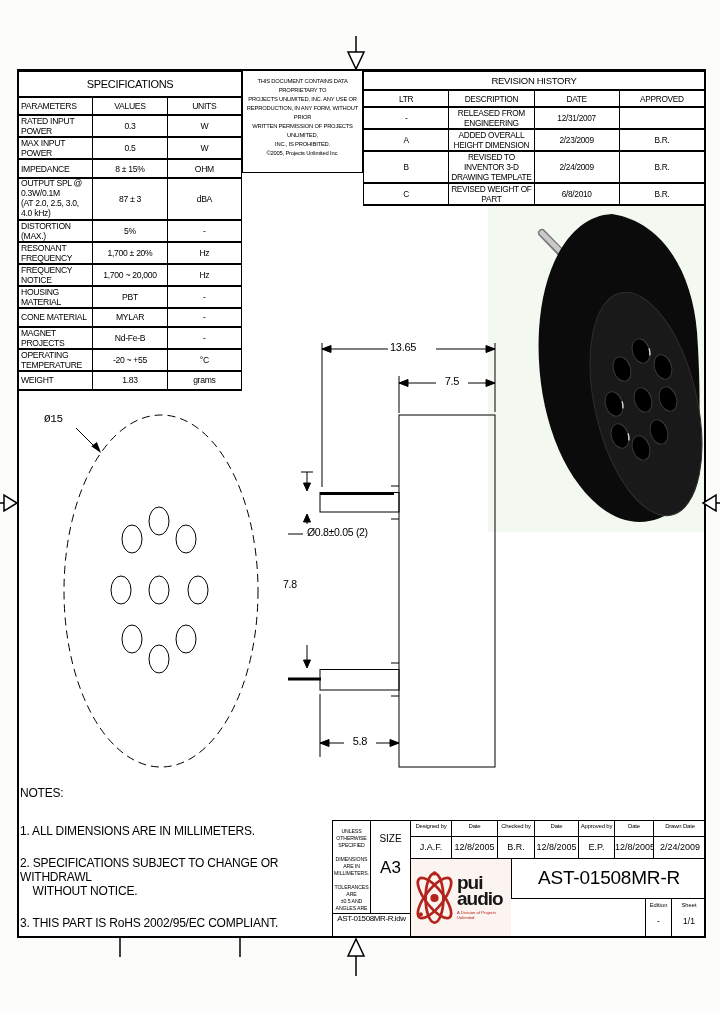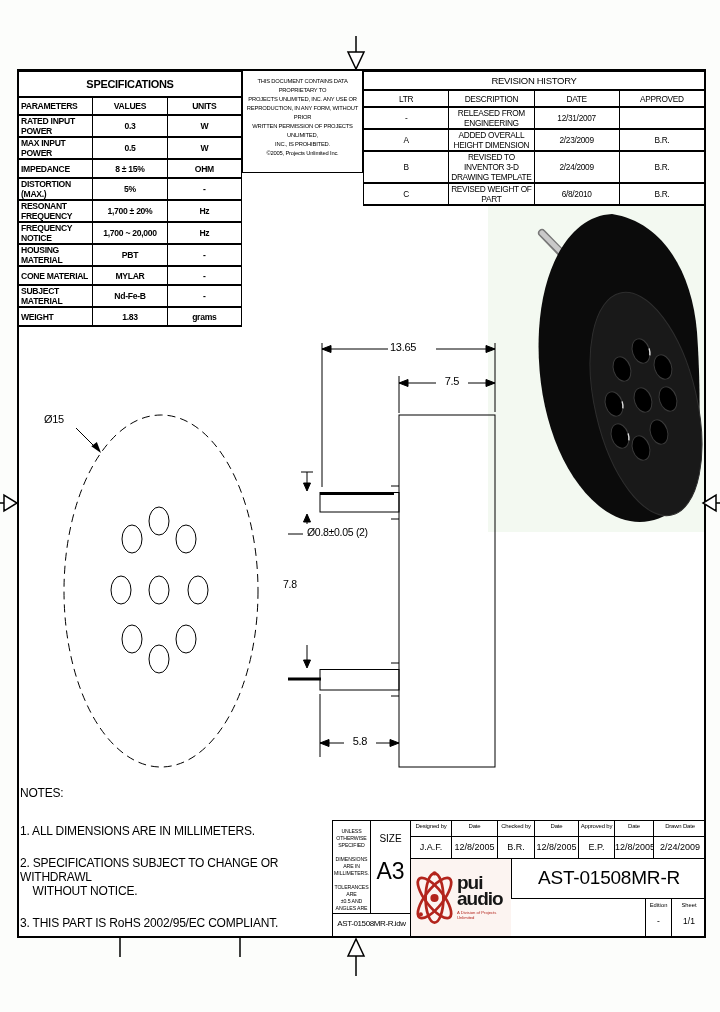--- a/index.html
+++ b/index.html
@@ -4,21 +4,21 @@
 <style>
   html,body{margin:0;padding:0;}
   body{width:720px;height:1012px;background:#fcfdfb;position:relative;
        font-family:"Liberation Sans", sans-serif;color:#000;overflow:hidden;}
   #sheet{position:absolute;inset:0;width:720px;height:1012px;}
   svg#linework{position:absolute;left:0;top:0;z-index:1;}
   table{border-collapse:collapse;background:#fff;table-layout:fixed;}
   
   .spec{position:absolute;left:18px;top:70px;width:224px;z-index:2;}
   .spec td,.spec th{border:1px solid #000;border-top-width:2px;border-bottom-width:2px;
-    font-size:8.6px;font-weight:bold;letter-spacing:-0.3px;padding:0 2px;overflow:hidden;}
+    font-size:8.6px;font-weight:normal;letter-spacing:-0.3px;padding:0 2px;overflow:hidden;}
   .spec .ttl{font-size:11px;text-align:center;height:24px;}
   .spec .hdr{height:18px;}
   .spec td.p{width:120px;text-align:left;}
   .spec td.v{width:60px;text-align:center;}
   .spec td.u{width:32px;text-align:center;}
   .spec tr{height:19px;}
   .spec tr.dbl{height:38px;}
   .spec .pre{white-space:pre-line;line-height:1.15;}
   
   .prop{position:absolute;left:242px;top:70px;width:121px;height:103px;border:1.5px solid #000;
@@ -43,23 +43,23 @@
   .tblock{position:absolute;left:332px;top:820px;width:373px;height:117px;border:1.5px solid #000;
     background:#fff;z-index:2;box-sizing:border-box;}
   .tb{position:absolute;box-sizing:border-box;overflow:hidden;}
   .tb.lab{font-size:6px;letter-spacing:-0.2px;text-align:center;border-left:1px solid #000;border-bottom:1px solid #000;padding-top:2px;}
   .tb.val{font-size:9px;text-align:center;border-left:1px solid #000;border-bottom:1.5px solid #000;padding-top:5px;}
   .leftcol{left:0;top:0;width:38px;height:92px;border-right:1px solid #000;
     font-size:5.2px;text-align:center;letter-spacing:-0.1px;}
   .leftcol div{white-space:pre-line;margin-top:7px;line-height:1.35;}
   .sizecol{left:38px;top:0;width:40px;height:92px;border-right:1.5px solid #000;text-align:center;}
   .sizecol .sl{font-size:10px;margin-top:12px;}
-  .sizecol .sv{font-size:23px;margin-top:14px;}
+  .sizecol .sv{font-size:17px;margin-top:14px;}
   .idwrow{left:0;top:92px;width:78px;height:23px;border-top:1px solid #000;border-right:1.5px solid #000;
-    font-size:8px;text-align:center;padding-top:5px;letter-spacing:-0.4px;}
+    font-size:8px;text-align:center;letter-spacing:-0.4px;}
   .logocell{left:78px;top:38px;width:100px;height:77px;background:#fcf4f1;display:flex;align-items:center;padding-left:3px;}
   .logotext{margin-left:2px;}
   .logotext .l1,.logotext .l2{font-size:19px;font-weight:bold;letter-spacing:-1px;line-height:0.82;color:#161616;}
   .logotext .tag{font-size:4.2px;color:#b3241c;margin-top:3px;letter-spacing:0;}
   .partcell{left:178px;top:38px;width:195px;height:40px;border-left:1.5px solid #000;border-bottom:1.5px solid #000;
     font-size:19px;text-align:center;padding-top:8px;letter-spacing:-0.2px;}
   .speakercell{left:178px;top:78px;width:134px;height:37px;border-left:1.5px solid #000;
     font-size:16px;text-align:center;padding-top:8px;}
   .edcell{left:312px;top:78px;width:26px;height:37px;border-left:1px solid #000;text-align:center;}
   .shcell{left:338px;top:78px;width:35px;height:37px;border-left:1px solid #000;text-align:center;}
@@ -196,20 +196,26 @@
   <tr>
           <td class="p">MAX INPUT POWER</td>
           <td class="v">0.5</td>
           <td class="u">W</td>
         </tr>
   <tr>
           <td class="p">IMPEDANCE</td>
           <td class="v">8 ± 15%</td>
           <td class="u">OHM</td>
         </tr>
+  <tr class="dbl">
+          <td class="p pre">OUTPUT SPL @ 0.3W/0.1M
+(AT 2.0, 2.5, 3.0, 4.0 kHz)</td>
+          <td class="v">87 ± 3</td>
+          <td class="u">dBA</td>
+        </tr>
   <tr>
           <td class="p">DISTORTION (MAX.)</td>
           <td class="v">5%</td>
           <td class="u">-</td>
         </tr>
   <tr>
           <td class="p">RESONANT FREQUENCY</td>
           <td class="v">1,700 ± 20%</td>
           <td class="u">Hz</td>
         </tr>
@@ -222,23 +228,28 @@
           <td class="p">HOUSING MATERIAL</td>
           <td class="v">PBT</td>
           <td class="u">-</td>
         </tr>
   <tr>
           <td class="p">CONE MATERIAL</td>
           <td class="v">MYLAR</td>
           <td class="u">-</td>
         </tr>
   <tr>
-          <td class="p">SUBJECT MATERIAL</td>
+          <td class="p">MAGNET PROJECTS</td>
           <td class="v">Nd-Fe-B</td>
           <td class="u">-</td>
+        </tr>
+  <tr>
+          <td class="p">OPERATING TEMPERATURE</td>
+          <td class="v">-20 ~ +55</td>
+          <td class="u">°C</td>
         </tr>
   <tr>
           <td class="p">WEIGHT</td>
           <td class="v">1.83</td>
           <td class="u">grams</td>
         </tr>
 </tbody>
     </table>
 
 <div class="prop">
@@ -286,21 +297,21 @@
           <td class="c3">B.R.</td>
         </tr>
 </tbody>
     </table>
 
 <span class="dim" style="left:388px;top:341px;width:44px;">13.65</span>
 <span class="dim" style="left:436px;top:375px;width:28px;text-align:center;">7.5</span>
 <span class="dim small" style="left:305px;top:526px;">Ø0.8±0.05 (2)</span>
 <span class="dim small" style="left:281px;top:578px;background:transparent;">7.8</span>
 <span class="dim" style="left:344px;top:735px;width:28px;text-align:center;">5.8</span>
-<span class="dim" style="left:42px;top:413px;background:transparent;">Ø15</span>
+<span class="dim" style="left:42px;top:413px;background:transparent;font-family:Liberation Mono, monospace;">Ø15</span>
 
 <div class="notes">
   <p class="h">NOTES:</p>
   <p>1. ALL DIMENSIONS ARE IN MILLIMETERS.</p>
   <p>2. SPECIFICATIONS SUBJECT TO CHANGE OR WITHDRAWL
     WITHOUT NOTICE.</p>
   <p>3. THIS PART IS RoHS 2002/95/EC COMPLIANT.</p>
 </div>
 
 <div class="tblock">

